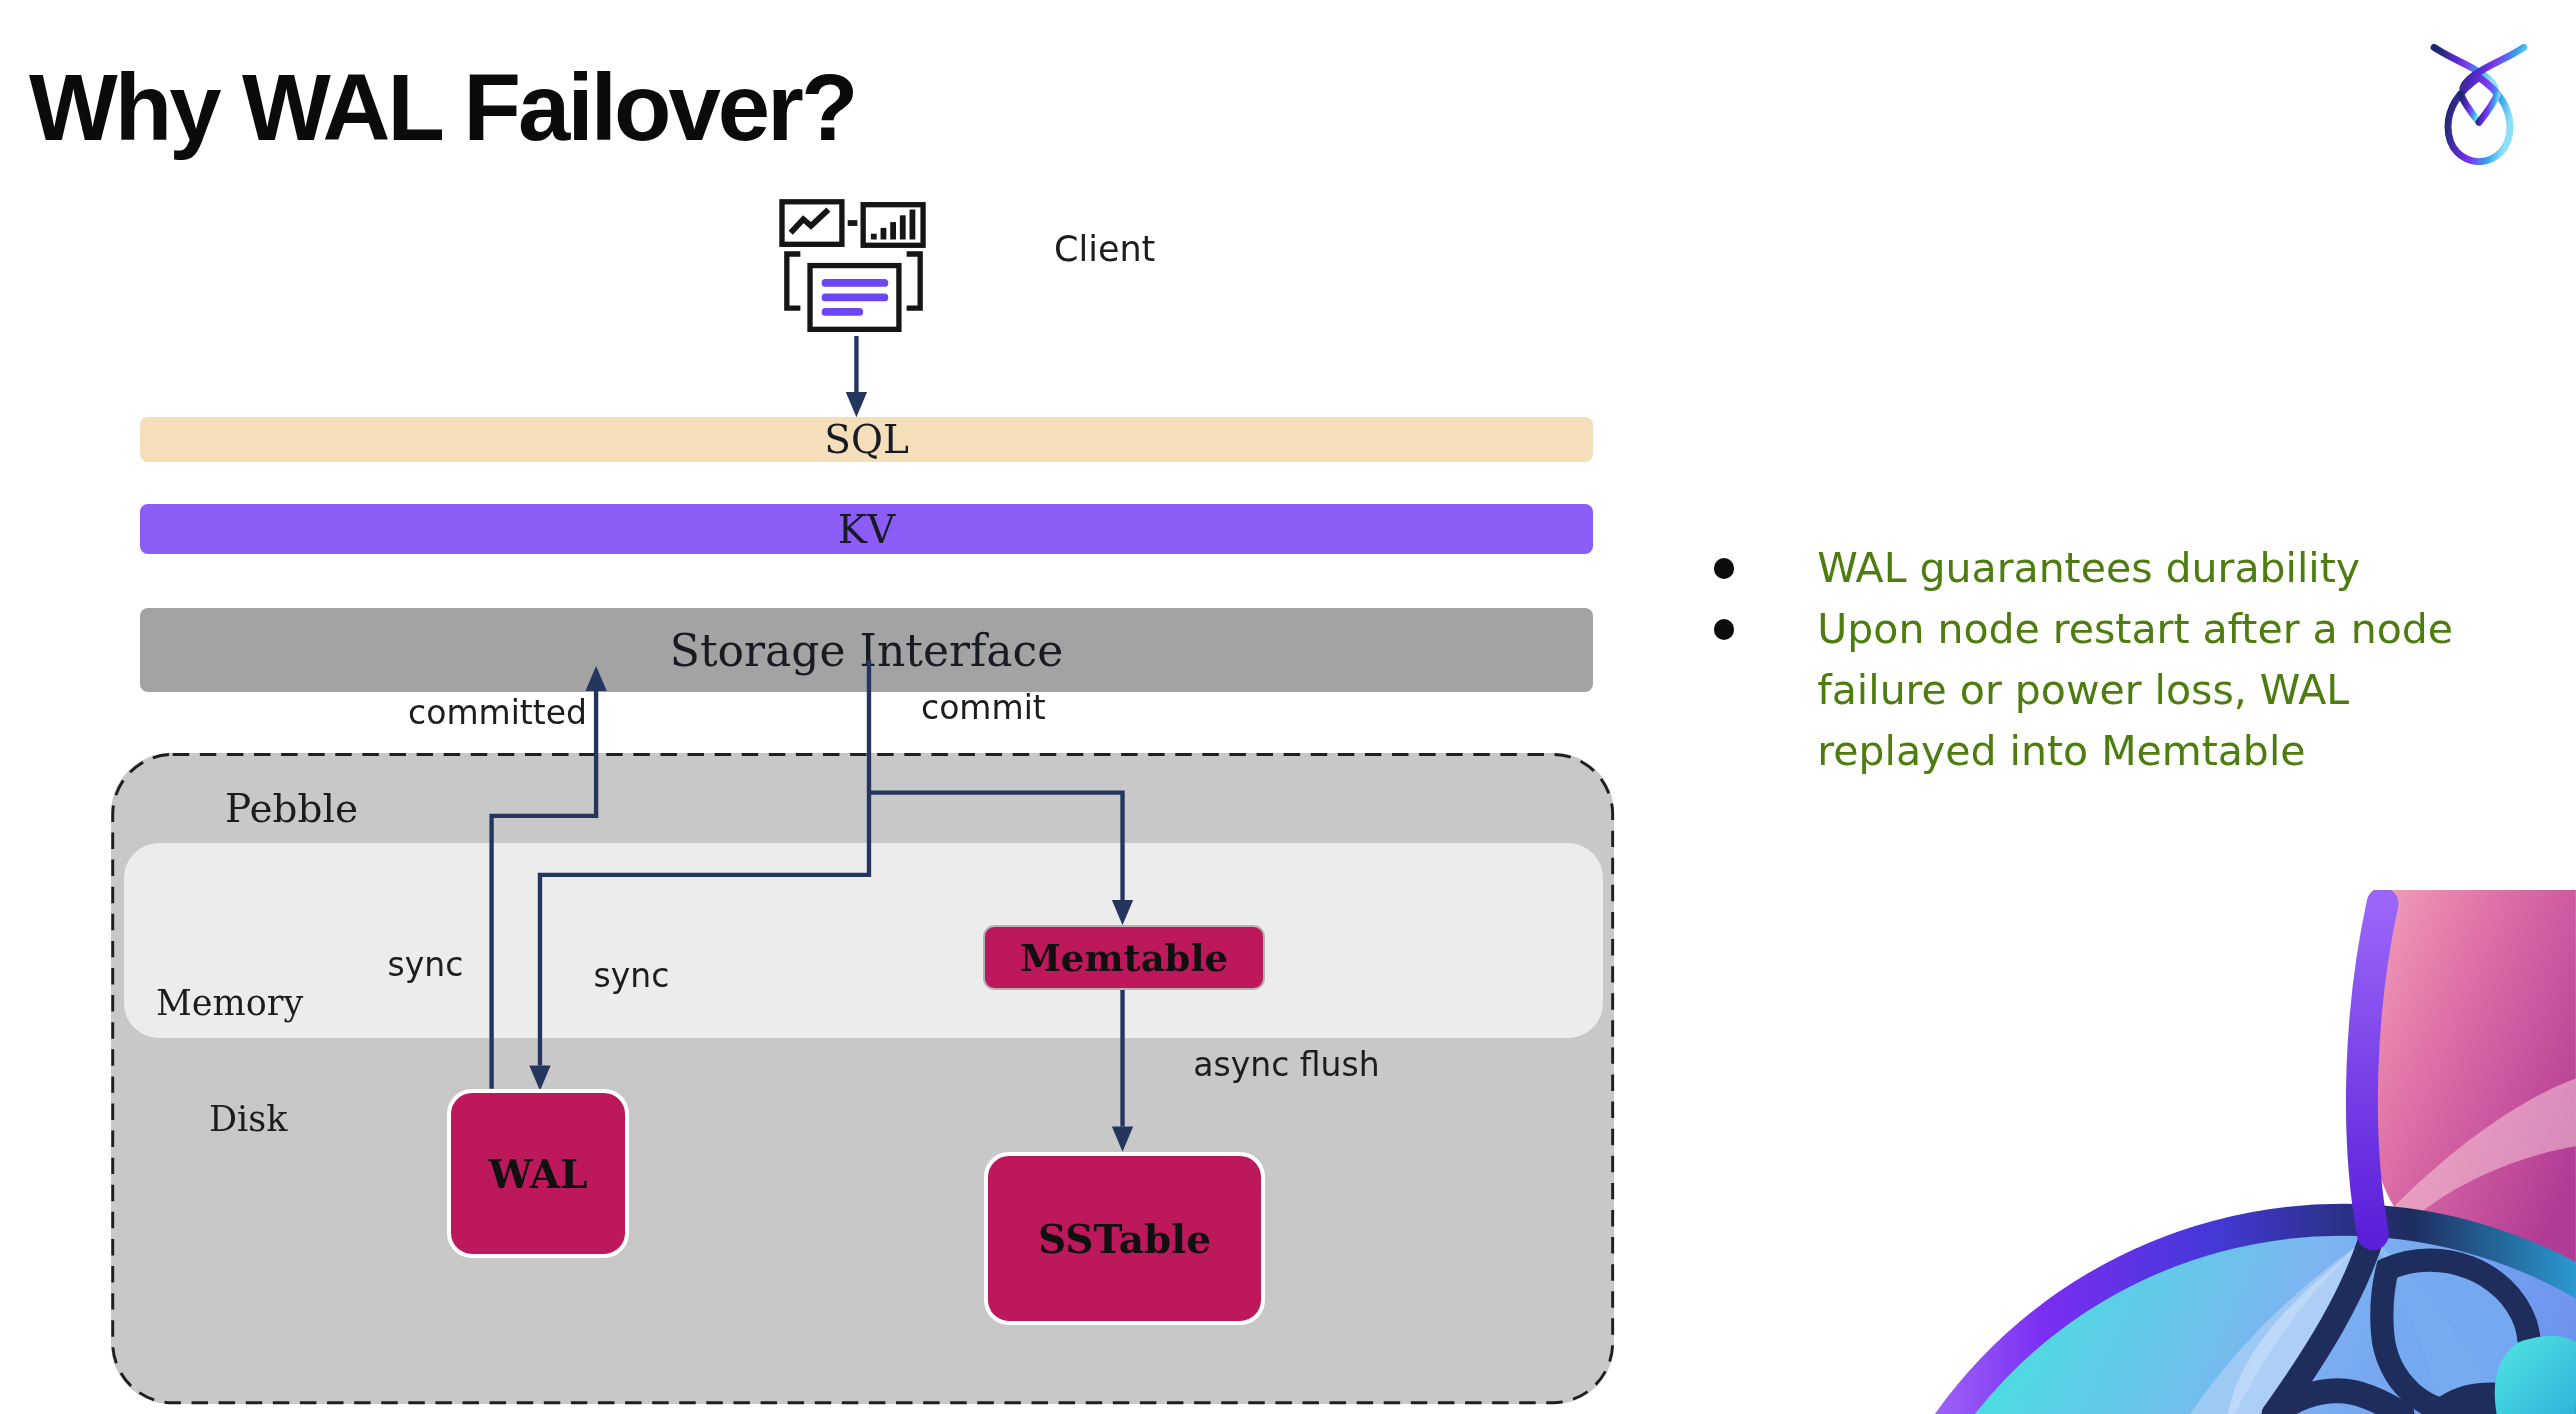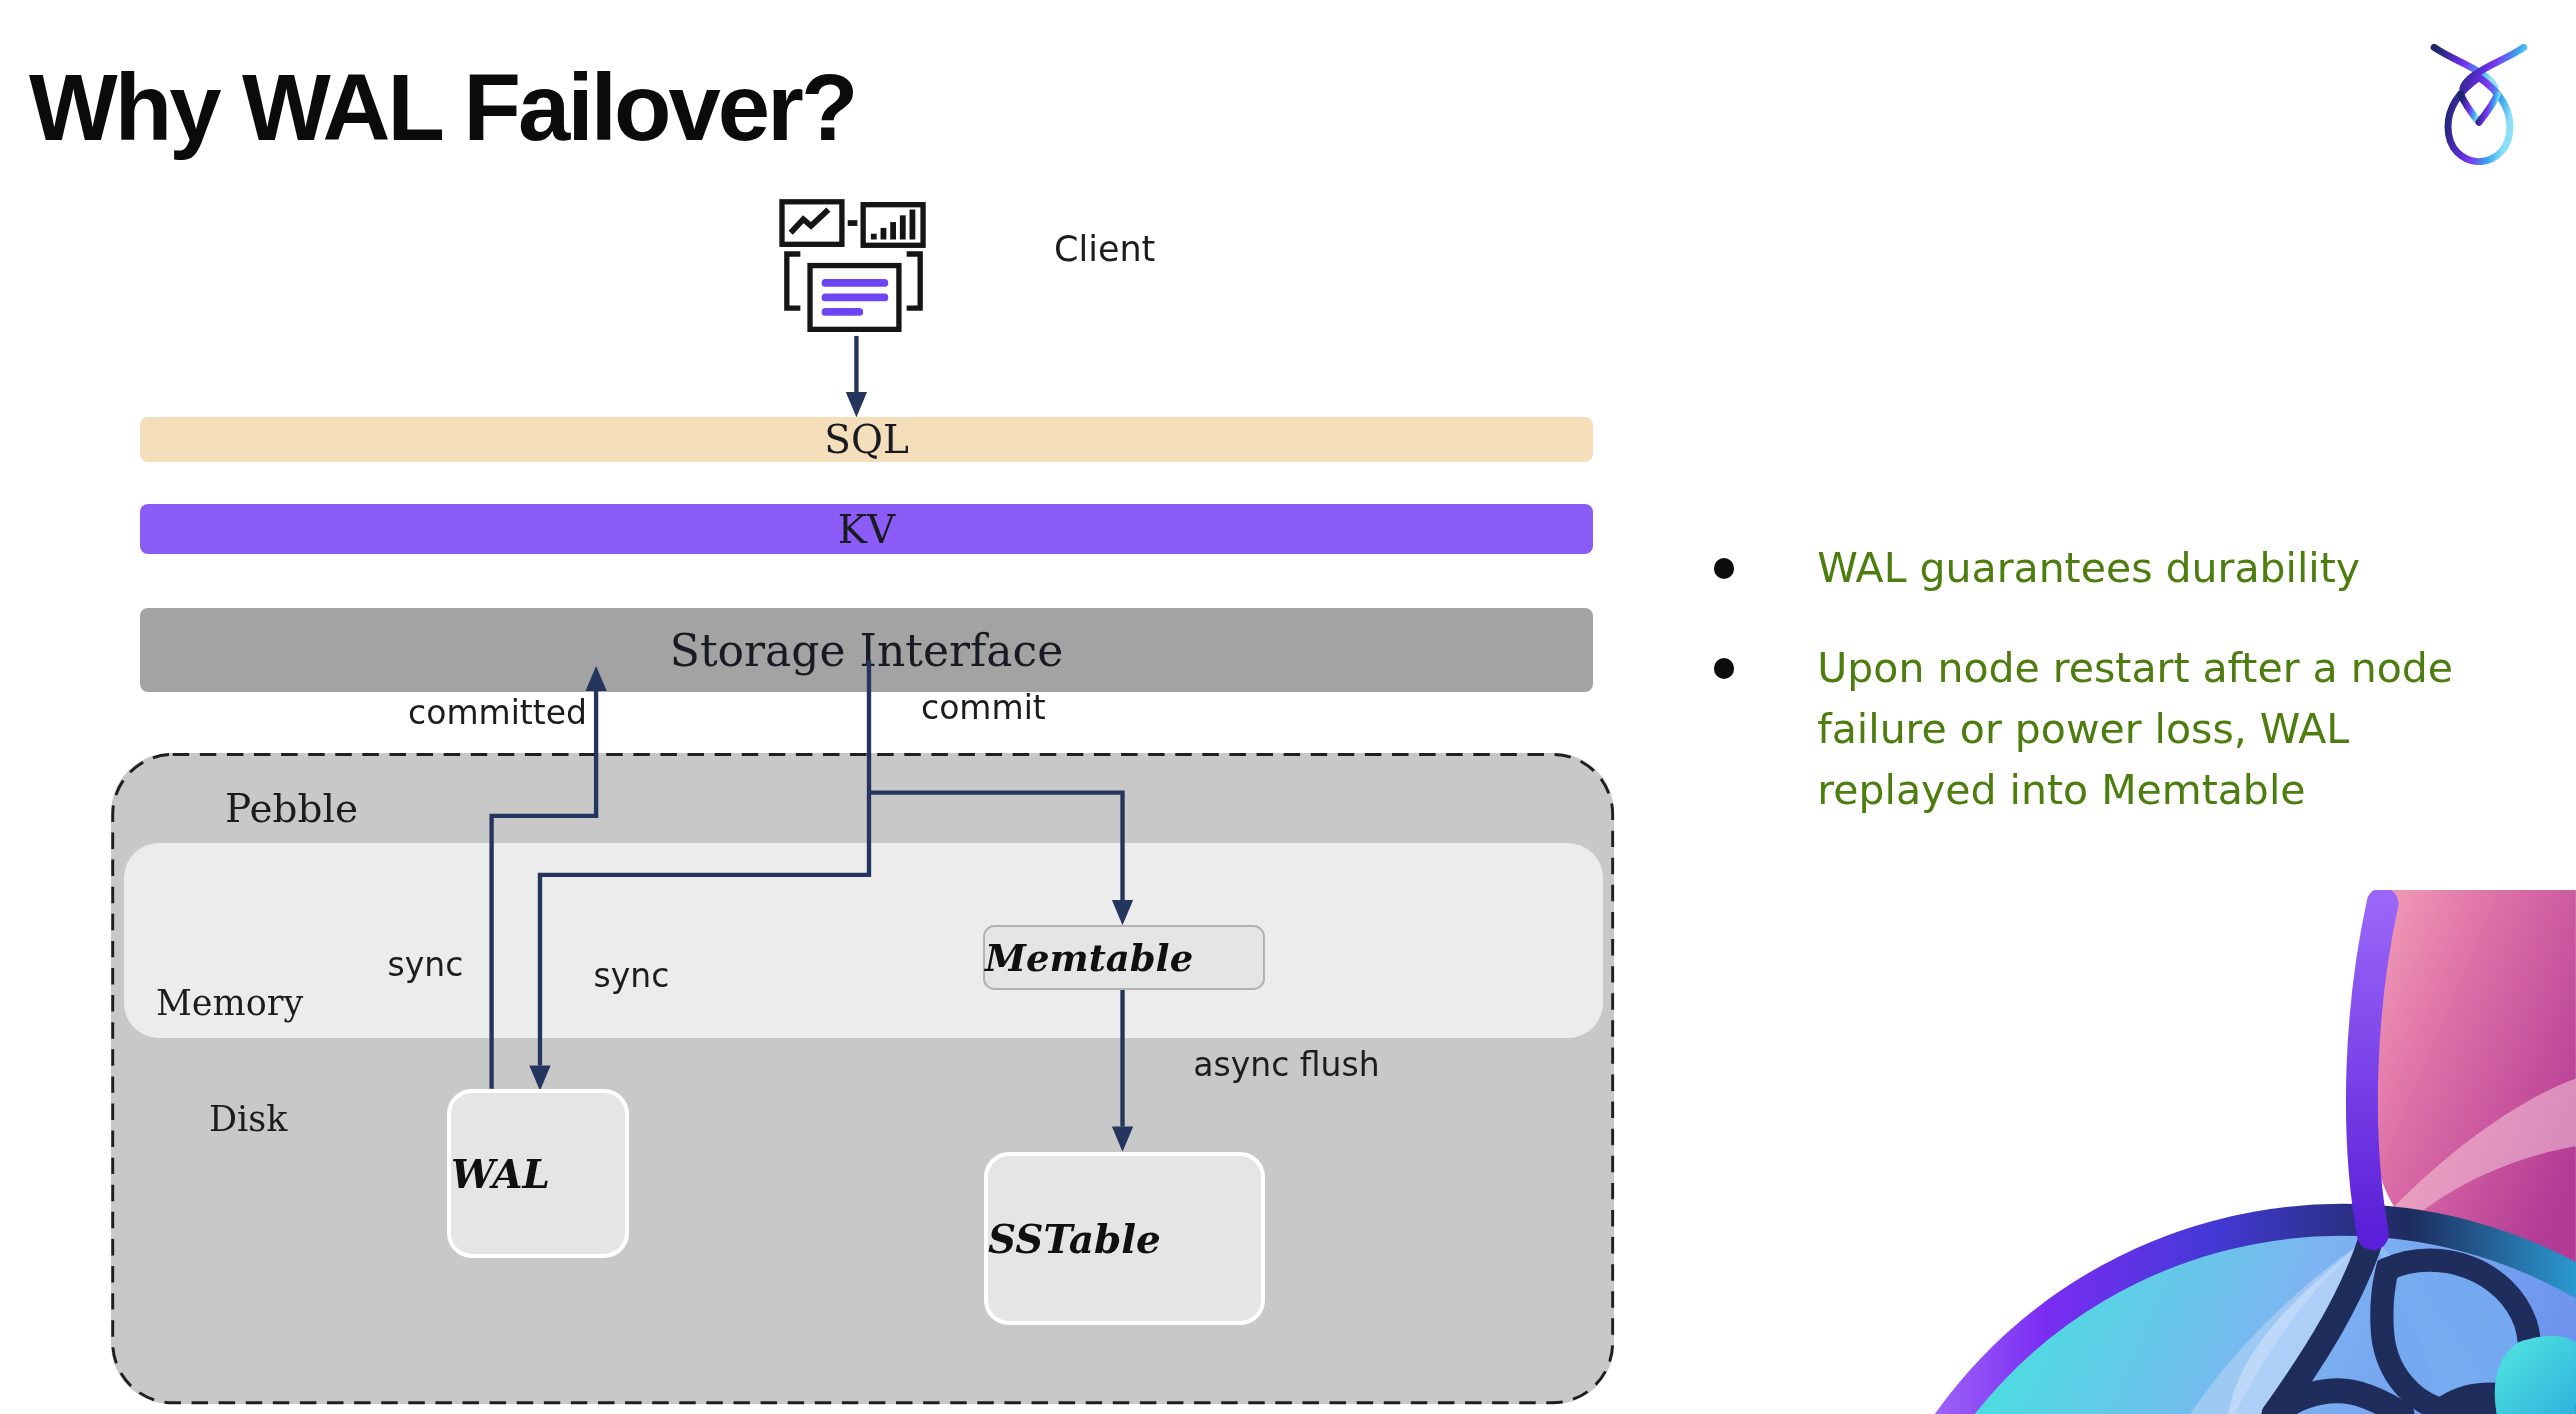--- a/index.html
+++ b/index.html
@@ -36,42 +36,41 @@
   }
 
   
   .region-label{font-family:"DejaVu Serif",serif;color:#1c1c1c;white-space:nowrap;}
   #lbl-pebble{left:225px;top:786px;font-size:39px;}
   #lbl-memory{left:156px;top:983px;font-size:35px;}
   #lbl-disk{left:209px;top:1099px;font-size:35px;}
 
   
   .node-box{
-    background:#e5e5e5;display:flex;align-items:center;
+    background:#be185d;display:flex;align-items:center;justify-content:center;
     font-family:"DejaVu Serif",serif;font-weight:bold;color:#101010;
     box-sizing:border-box;
-    font-style:italic;
   }
   #node-wal{left:447px;top:1089px;width:182px;height:169px;border-radius:25px;border:4.8px solid #ffffff;font-size:39px;}
   #node-memtable{left:983px;top:925px;width:282px;height:65px;border-radius:11.6px;border:2.9px solid #b2b2b2;font-size:37px;}
   #node-sstable{left:984px;top:1152px;width:281px;height:173px;border-radius:25px;border:4.8px solid #ffffff;font-size:39px;}
 
   
   .edge-label{font-size:33px;color:#1d1d1d;white-space:nowrap;}
   #lbl-committed{left:393px;top:693px;width:194px;text-align:right;}
   #lbl-commit{left:921px;top:688px;}
   #lbl-sync-left{left:377px;top:945px;width:97px;text-align:center;}
   #lbl-sync-right{left:583px;top:956px;width:97px;text-align:center;}
   #lbl-async{left:1187px;top:1045px;width:199px;text-align:center;}
   #lbl-client{left:1006px;top:229px;font-size:35px;margin-left:48px;}
 
   
   #bullet-list{left:1714px;top:538px;width:774px;}
   .bullet-item{display:flex;align-items:flex-start;}
-  .bullet-item + .bullet-item{margin-top:39px;}
+  .bullet-item + .bullet-item{}
   .bullet-dot{
     width:20.3px;height:20.3px;border-radius:50%;background:#0d0d0d;
     flex:0 0 20.3px;margin-top:20.3px;
   }
   .bullet-text{
     margin-left:83px;font-size:41px;line-height:61px;color:#4d7c0f;width:639px;
   }
 
   svg{display:block;}
   #overlay-svg{left:0;top:0;pointer-events:none;}

